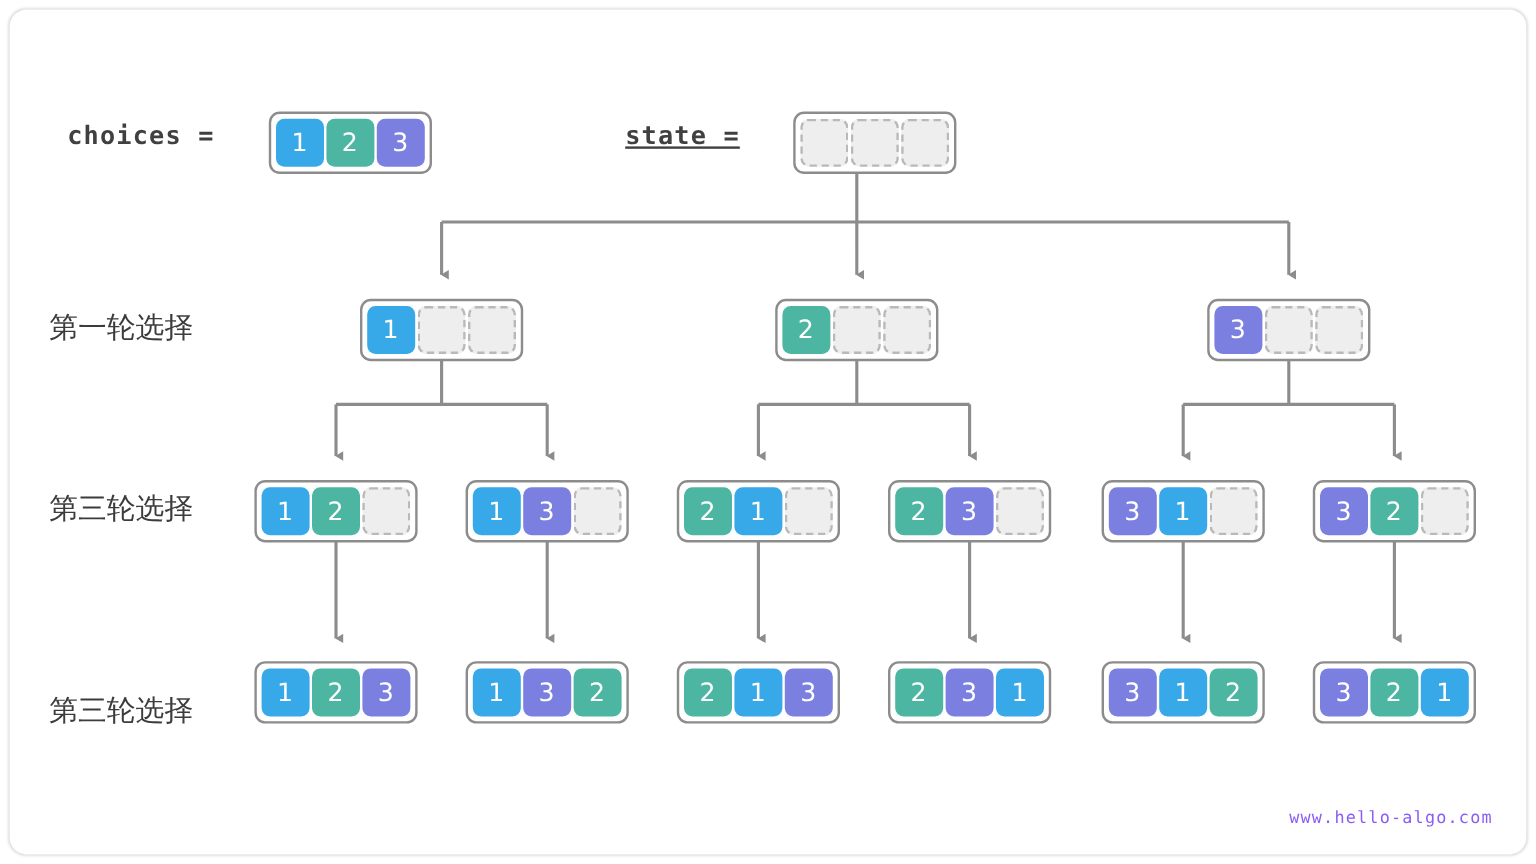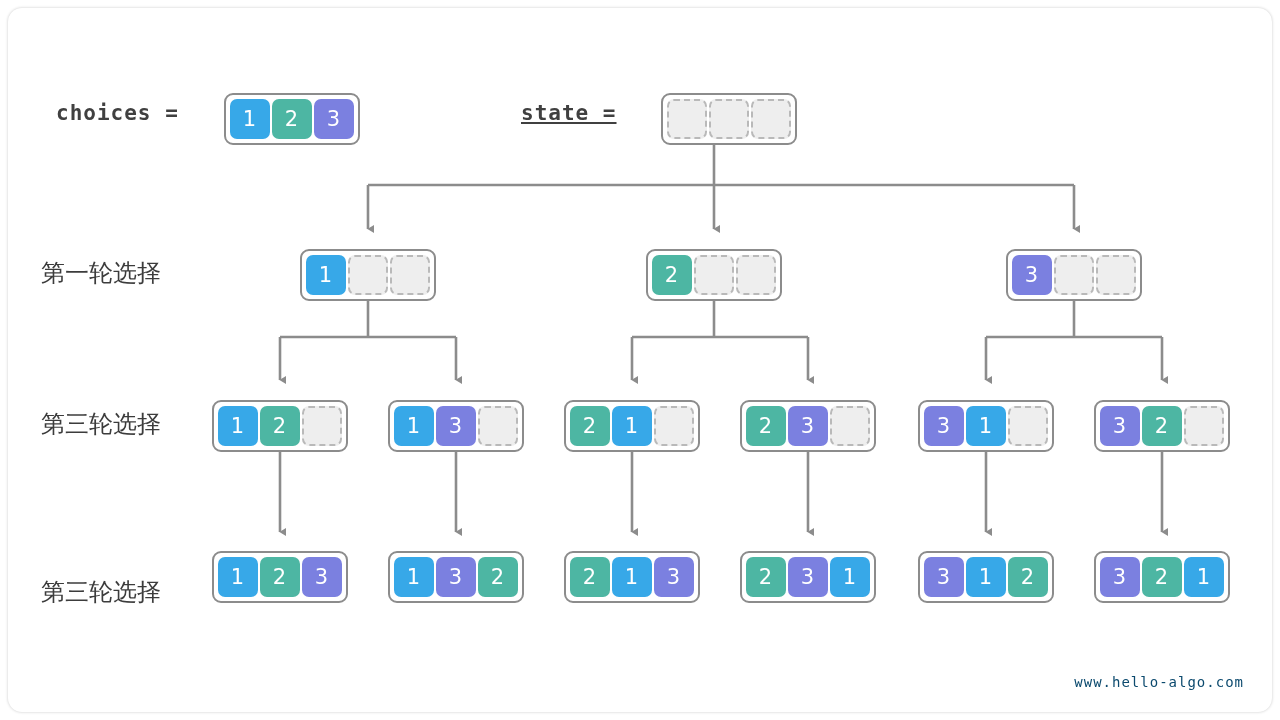--- a/index.html
+++ b/index.html
@@ -37,21 +37,21 @@
     position:absolute;
     font-size:24px;
     color:#3c3c3c;
     white-space:nowrap;
   }
   #watermark{
     position:absolute;
     right:28px;bottom:22px;
     font-family:"DejaVu Sans Mono","Liberation Mono",monospace;
     font-size:14px;
-    color:#0c4a6e;
+    color:#8b5cf6;
     letter-spacing:1px;
     white-space:nowrap;
   }
 
   
   .array{
     position:absolute;
     box-sizing:border-box;
     border:2.5px solid #8c8c8c;
     border-radius:9px;

